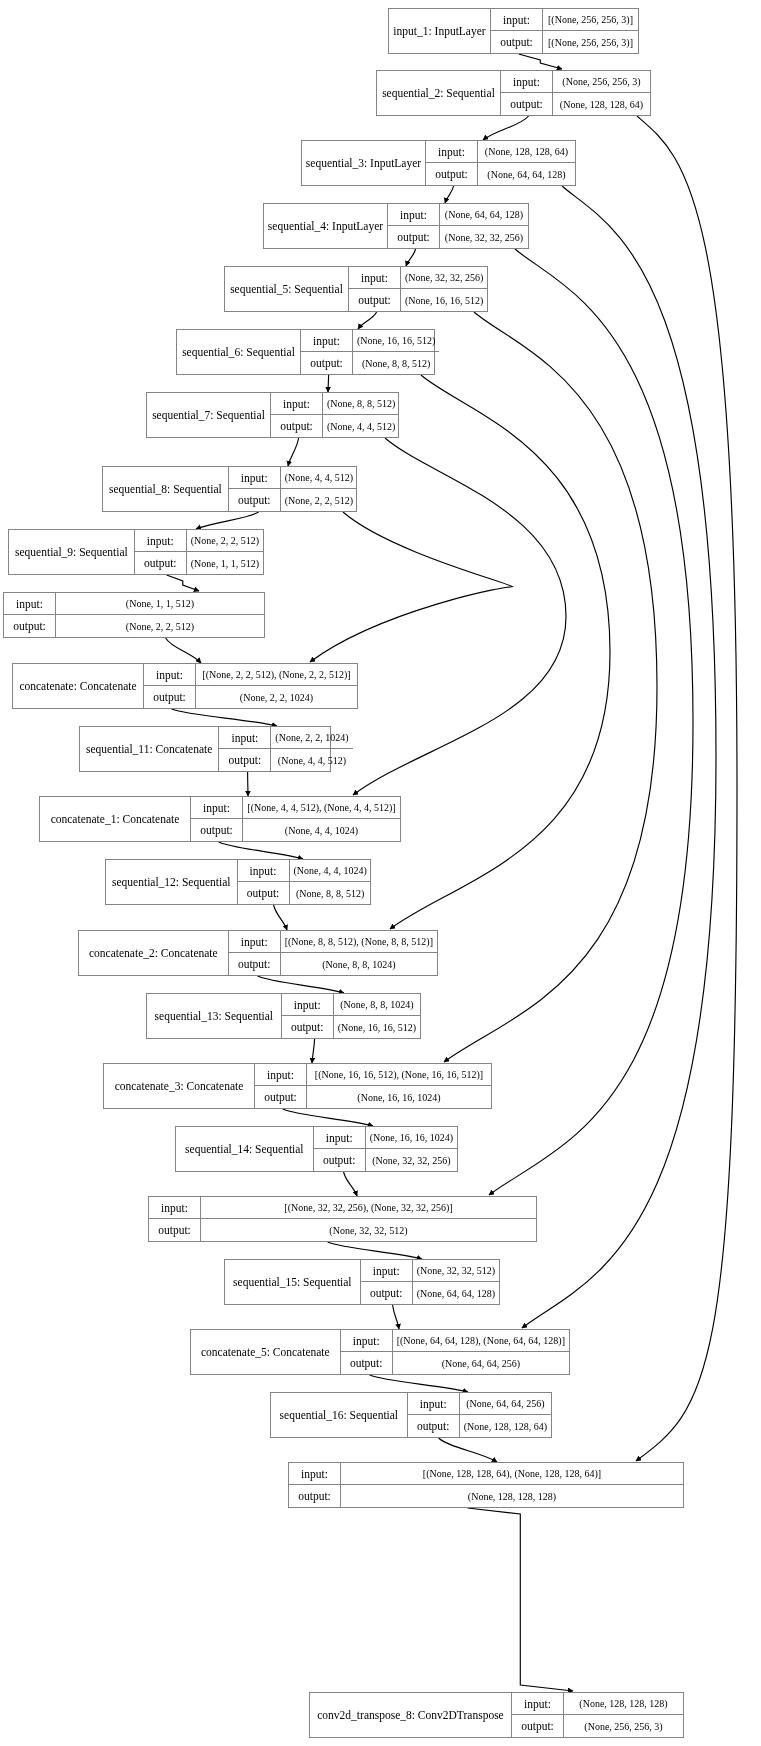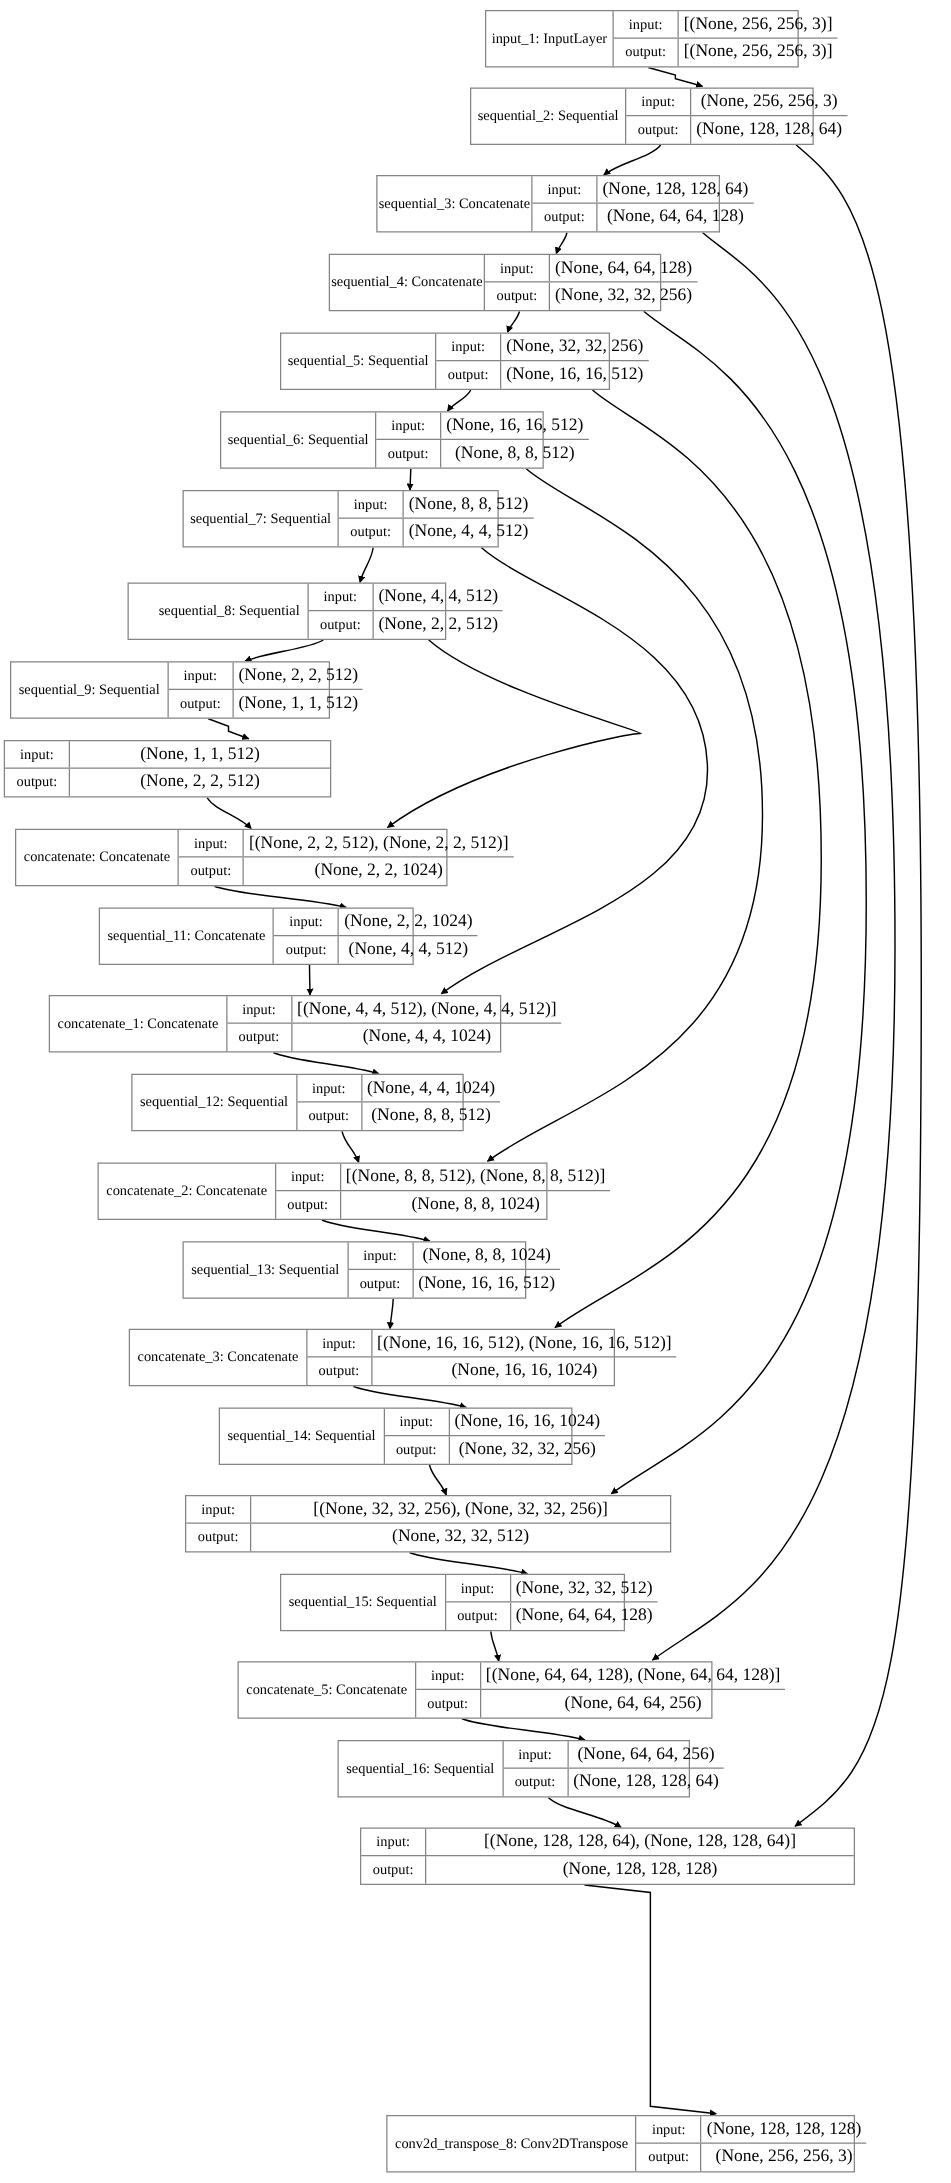--- a/index.html
+++ b/index.html
@@ -47,21 +47,21 @@
     box-sizing:border-box;
     display:flex;align-items:center;justify-content:center;
     font-size:11.5px;color:#000;
     white-space:nowrap;
     border-right:1px solid #848484;
   }
   .node .val{
     box-sizing:border-box;
     display:flex;align-items:center;justify-content:center;
     flex:1 1 auto;
-    font-size:14px;color:#000;
+    font-size:10px;color:#000;
     white-space:nowrap;
     padding:0 4px;
   }
   
   .node.merged .iorow.bot .lbl{border-right:1px solid #848484;}
 </style>
 </head>
 <body>
 
 <div id="canvas">
@@ -125,34 +125,34 @@
             <div class="lbl" style="width: 52px;">input:</div>
             <div class="val">(None, 256, 256, 3)</div>
           </div>
           <div class="iorow bot">
             <div class="lbl" style="width: 52px;">output:</div>
             <div class="val">(None, 128, 128, 64)</div>
           </div>
         </div>
       </div>
       <div class="node" style="left: 301px; top: 140px; width: 275px; height: 46px;">
-        <div class="namecell" style="width: 124px;">sequential_3: Concatenate</div>
+        <div class="namecell" style="width: 124px;">sequential_3: InputLayer</div>
         <div class="io">
           <div class="iorow top">
             <div class="lbl" style="width: 52px;">input:</div>
             <div class="val">(None, 128, 128, 64)</div>
           </div>
           <div class="iorow bot">
             <div class="lbl" style="width: 52px;">output:</div>
             <div class="val">(None, 64, 64, 128)</div>
           </div>
         </div>
       </div>
       <div class="node" style="left: 263px; top: 203px; width: 266px; height: 46px;">
-        <div class="namecell" style="width: 124px;">sequential_4: Concatenate</div>
+        <div class="namecell" style="width: 124px;">sequential_4: InputLayer</div>
         <div class="io">
           <div class="iorow top">
             <div class="lbl" style="width: 52px;">input:</div>
             <div class="val">(None, 64, 64, 128)</div>
           </div>
           <div class="iorow bot">
             <div class="lbl" style="width: 52px;">output:</div>
             <div class="val">(None, 32, 32, 256)</div>
           </div>
         </div>
@@ -190,21 +190,21 @@
             <div class="lbl" style="width: 52px;">input:</div>
             <div class="val">(None, 8, 8, 512)</div>
           </div>
           <div class="iorow bot">
             <div class="lbl" style="width: 52px;">output:</div>
             <div class="val">(None, 4, 4, 512)</div>
           </div>
         </div>
       </div>
       <div class="node" style="left: 102px; top: 466px; width: 255px; height: 46px;">
-        <div class="namecell" style="width: 128px; margin-left: 18px;">sequential_8: Sequential</div>
+        <div class="namecell" style="width: 128px;">sequential_8: Sequential</div>
         <div class="io">
           <div class="iorow top">
             <div class="lbl" style="width: 52px;">input:</div>
             <div class="val">(None, 4, 4, 512)</div>
           </div>
           <div class="iorow bot">
             <div class="lbl" style="width: 52px;">output:</div>
             <div class="val">(None, 2, 2, 512)</div>
           </div>
         </div>

